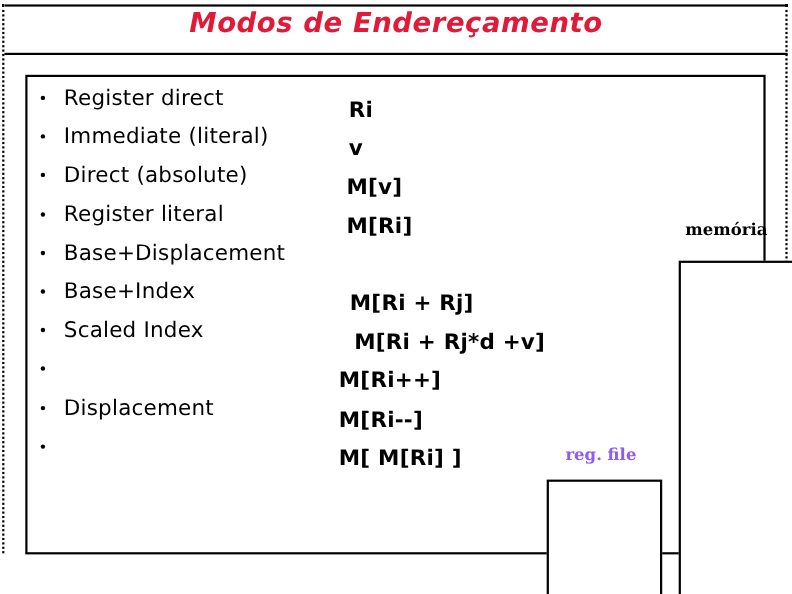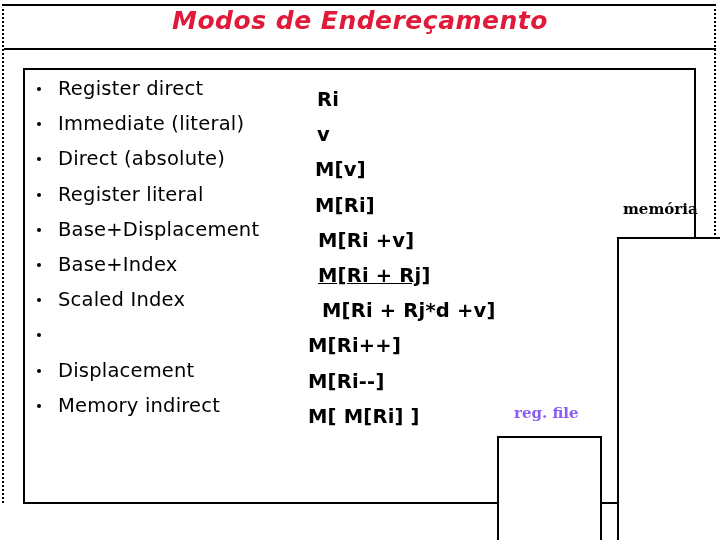--- a/index.html
+++ b/index.html
@@ -200,44 +200,42 @@
           <span class="mode-expr" style="left: 290px;">M[v]</span>
         </div>
         <div class="mode-row" style="top: 112.6px;">
           <span class="bullet"></span>
           <span class="mode-label">Register literal</span>
           <span class="mode-expr" style="left: 290px;">M[Ri]</span>
         </div>
         <div class="mode-row" style="top: 147.8px;">
           <span class="bullet"></span>
           <span class="mode-label">Base+Displacement</span>
-          <span class="mode-expr" style="left: 293px;">M[Ri +v]</span>
         </div>
         <div class="mode-row" style="top: 183px;">
           <span class="bullet"></span>
           <span class="mode-label">Base+Index</span>
-          <span class="mode-expr" style="left: 293px; text-decoration: underline;">M[Ri + Rj]</span>
+          <span class="mode-expr" style="left: 293px;">M[Ri + Rj]</span>
         </div>
         <div class="mode-row" style="top: 218.2px;">
           <span class="bullet"></span>
           <span class="mode-label">Scaled Index</span>
           <span class="mode-expr" style="left: 297px;">M[Ri + Rj*d +v]</span>
         </div>
         <div class="mode-row" style="top: 253.4px;">
           <span class="bullet"></span>
           <span class="mode-expr" style="left: 283px;">M[Ri++]</span>
         </div>
         <div class="mode-row" style="top: 288.6px;">
           <span class="bullet"></span>
           <span class="mode-label">Displacement</span>
           <span class="mode-expr" style="left: 283px;">M[Ri--]</span>
         </div>
         <div class="mode-row" style="top: 323.8px;">
           <span class="bullet"></span>
-          <span class="mode-label">Memory indirect</span>
           <span class="mode-expr" style="left: 283px;">M[ M[Ri] ]</span>
         </div>
       </div>
 
     <div id="memoria-label">memória</div>
     <div id="memoria-box"></div>
 
     <div id="regfile-label">reg. file</div>
     <div id="regfile-box"></div>
 

